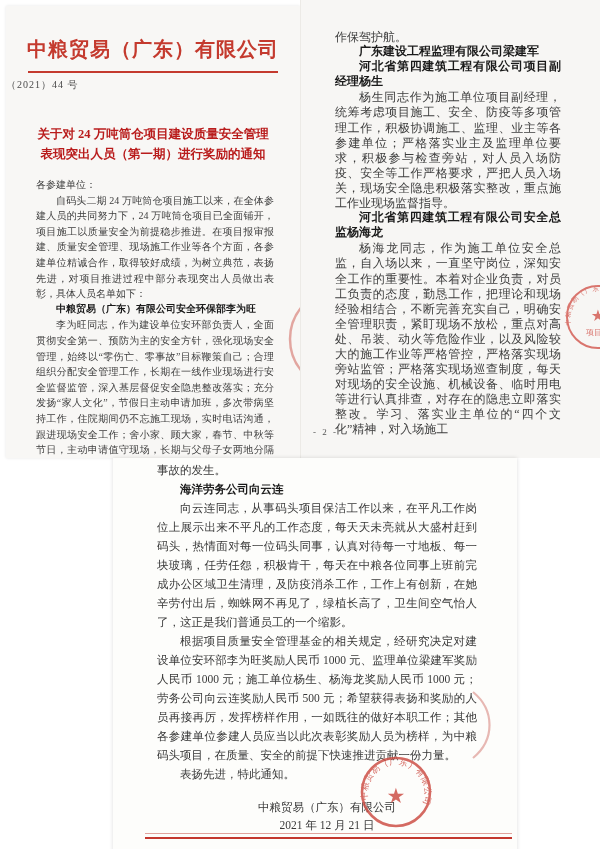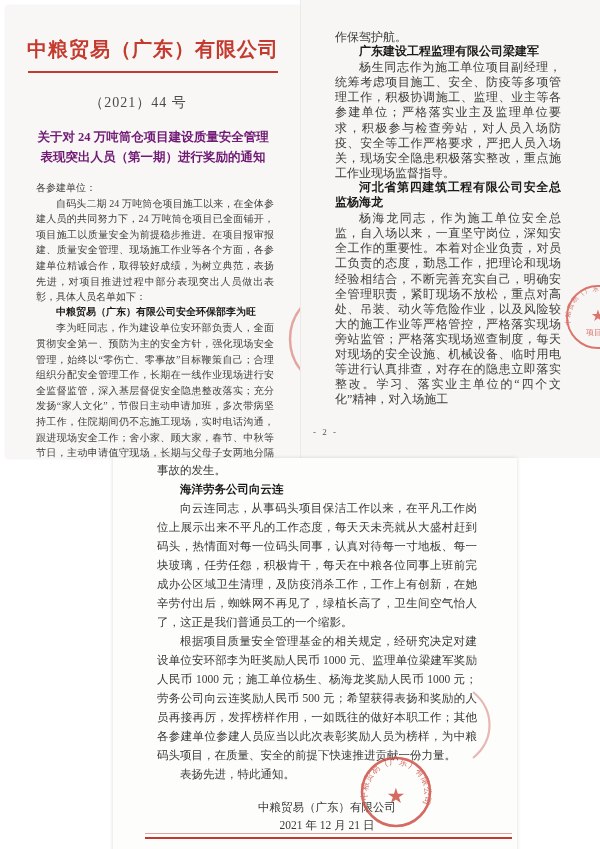--- a/index.html
+++ b/index.html
@@ -27,26 +27,26 @@
   
   .letterhead{
     margin-top:30px;text-align:center;
     font-size:20px;font-weight:700;letter-spacing:1px;
     color:#c43a2e;
   }
   .red-rule{
     height:2px;background:#c43a2e;margin:8px 22px 0 22px;
   }
   .doc-number{
-    margin-top:21px;padding-right:30px;text-align:center;
-    font-size:14px;color:#4a4a4a;letter-spacing:1px;
+    margin-top:5px;padding-right:30px;text-align:left;
+    font-size:10px;color:#4a4a4a;letter-spacing:1px;
   }
   .notice-title{
-    margin-top:15px;text-align:center;
-    font-size:12.5px;font-weight:700;color:#701a75;line-height:20px;
+    margin-top:32px;text-align:center;
+    font-size:12.5px;font-weight:700;color:#b91c1c;line-height:20px;
   }
   .b1{padding:0 26px 0 30px;font-size:10px;color:#3d3d3d;line-height:15.6px;
       text-align:justify;word-break:break-all;}
   .b1 .salut{margin-top:13px;}
   .b1 p{margin:0;}
   .indent{text-indent:2em;}
   .person{font-weight:700;color:#1a1a1a;text-indent:2em;font-family:Liberation Mono, monospace;}
   
   .b2{padding:30px 40px 0 34px;font-size:12px;color:#3d3d3d;line-height:15.1px;
       text-align:justify;word-break:break-all;}
@@ -94,20 +94,21 @@
   </div>
   <svg class="seal" id="seal-edge-p1" viewBox="0 0 110 110" aria-hidden="true">
     <circle cx="55" cy="55" r="50" fill="none" stroke="currentColor" stroke-width="2.5"></circle>
   </svg>
 </div>
 
 <div class="page" id="page2">
   <div class="b2">
     <p>作保驾护航。</p>
     <p class="person">广东建设工程监理有限公司梁建军</p>
+    <p class="person">河北省第四建筑工程有限公司项目副经理杨生</p>
     <p class="indent">杨生同志作为施工单位项目副经理，统筹考虑项目施工、安全、防疫等多项管理工作，积极协调施工、监理、业主等各参建单位；严格落实业主及监理单位要求，积极参与检查旁站，对人员入场防疫、安全等工作严格要求，严把人员入场关，现场安全隐患积极落实整改，重点施工作业现场监督指导。</p>
     <p class="person">河北省第四建筑工程有限公司安全总监杨海龙</p>
     <p class="indent">杨海龙同志，作为施工单位安全总监，自入场以来，一直坚守岗位，深知安全工作的重要性。本着对企业负责，对员工负责的态度，勤恳工作，把理论和现场经验相结合，不断完善充实自己，明确安全管理职责，紧盯现场不放松，重点对高处、吊装、动火等危险作业，以及风险较大的施工作业等严格管控，严格落实现场旁站监管；严格落实现场巡查制度，每天对现场的安全设施、机械设备、临时用电等进行认真排查，对存在的隐患立即落实整改。学习、落实业主单位的“四个文化”精神，对入场施工</p>
   </div>
   <div class="page-num">- 2 -</div>
   <svg class="seal" id="seal-project" viewBox="0 0 92 92" aria-hidden="true">
     <defs>
       <path id="arcP2" d="M 20,58 A 28,28 0 1 1 72,58" fill="none"></path>
     </defs>
     <circle cx="46" cy="46" r="31" fill="none" stroke="currentColor" stroke-width="2"></circle>

